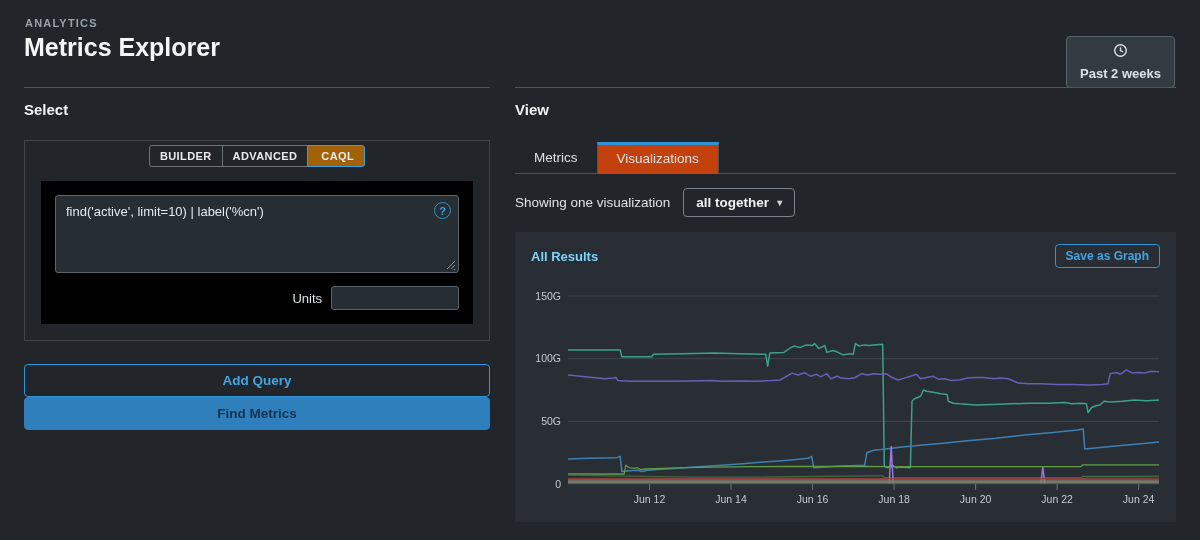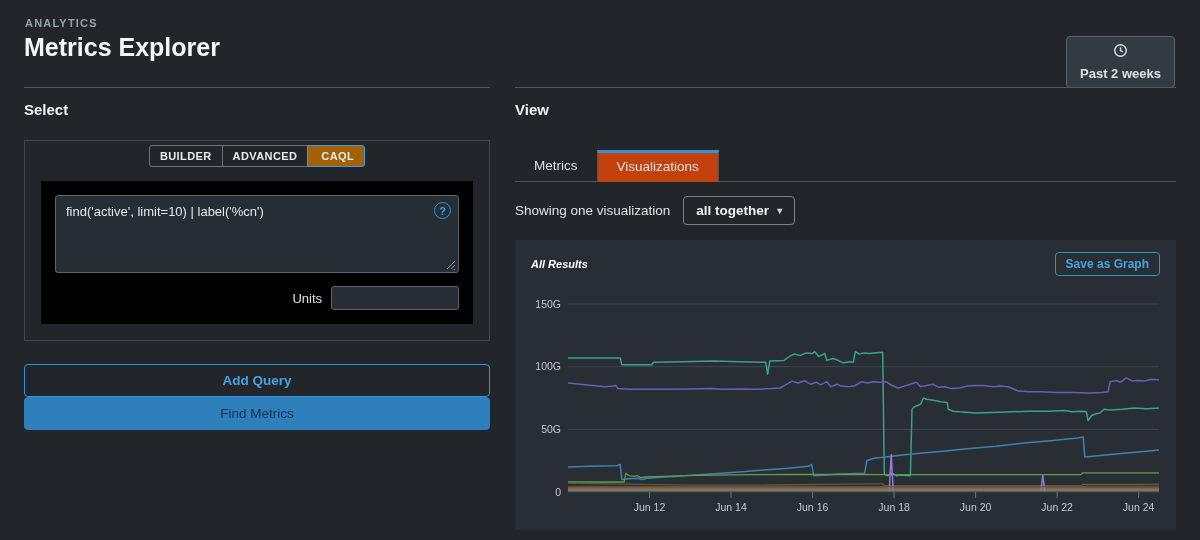--- a/index.html
+++ b/index.html
@@ -48,37 +48,37 @@
     justify-content:center; cursor:pointer;}
   .resize-handle{ position:absolute; right:3px; bottom:3px; cursor:nwse-resize; display:flex;}
   .units-row{ display:flex; justify-content:flex-end; align-items:center; gap:9px; margin-top:13px;}
   .units-label{ font-size:13px; color:#e0e4e6;}
   .units-input{ width:128px; height:24px; background:#262d33; border:1px solid #5a646b; border-radius:3px;
     color:#e4e8ea; font-family:"Liberation Sans", sans-serif; font-size:13px; padding:0 8px; outline:none;}
   .left-buttons{ display:flex; justify-content:space-between; margin-top:23px;flex-direction:column;}
   .btn-outline{ background:transparent; border:1px solid #2f93d8; color:#44a4e1; border-radius:4px;
     padding:8px 15px; font-size:13.5px; font-weight:700; font-family:"Liberation Sans", sans-serif; cursor:pointer;}
   .btn-solid{ background:#2e7fbc; border:1px solid #2e7fbc; color:#15334e; border-radius:4px;
-    padding:8px 16px; font-size:13.5px; font-weight:400; font-family:"Liberation Sans", sans-serif; cursor:pointer;}
+    padding:8px 16px; font-size:13.5px; font-weight:700; font-family:"Liberation Sans", sans-serif; cursor:pointer;}
 
   
   .tabbar{ display:flex; border-bottom:1px solid #4b545a; margin-top:24px;}
-  .tab{ padding:8px 19px; font-size:13.5px; color:#dce0e3; cursor:pointer;margin-top:8px;}
+  .tab{ padding:8px 19px; font-size:13.5px; color:#dce0e3; cursor:pointer;}
   .tab.active{ background:#c2410c; border:1px solid #4b545a; border-bottom:none; border-top:3px solid #2f93d8;
     margin-bottom:-1px; padding-top:6px; font-weight:400;}
   .showing-row{ display:flex; align-items:center; gap:13px; margin-top:13px; height:31px;}
   .showing-text{ font-size:13.5px; color:#dde1e4;}
   .dropdown-btn{ display:flex; align-items:center; gap:8px; border:1px solid #79828a; border-radius:4px;
     background:transparent; color:#eef0f2; padding:6px 12px; font-size:13.5px; font-weight:700;
     font-family:"Liberation Sans", sans-serif; cursor:pointer;}
   .dropdown-btn .caret{ font-size:10px; color:#cfd4d8;}
 
   .results-panel{ margin-top:14px; background:#282e33; height:290px;}
   .rp-header{ display:flex; justify-content:space-between; align-items:center; padding:12px 16px 6px;}
-  .rp-title{ font-size:11px; font-weight:700; color:#ffffff;font-style:italic;}
+  .rp-title{ font-size:13px; font-weight:700; color:#7dd3fc;}
   .rp-actions{ display:flex; gap:9px;}
   .btn-chip{ background:transparent; border:1px solid #2f93d8; color:#44a4e1; border-radius:4px;
     padding:4px 10px; font-size:12px; font-weight:700; font-family:"Liberation Sans", sans-serif; cursor:pointer;}
   #chart-svg{ display:block; }
 </style>
 </head>
 <body>
 
 <div class="eyebrow">ANALYTICS</div>
 <h1 class="page-title">Metrics Explorer</h1>

